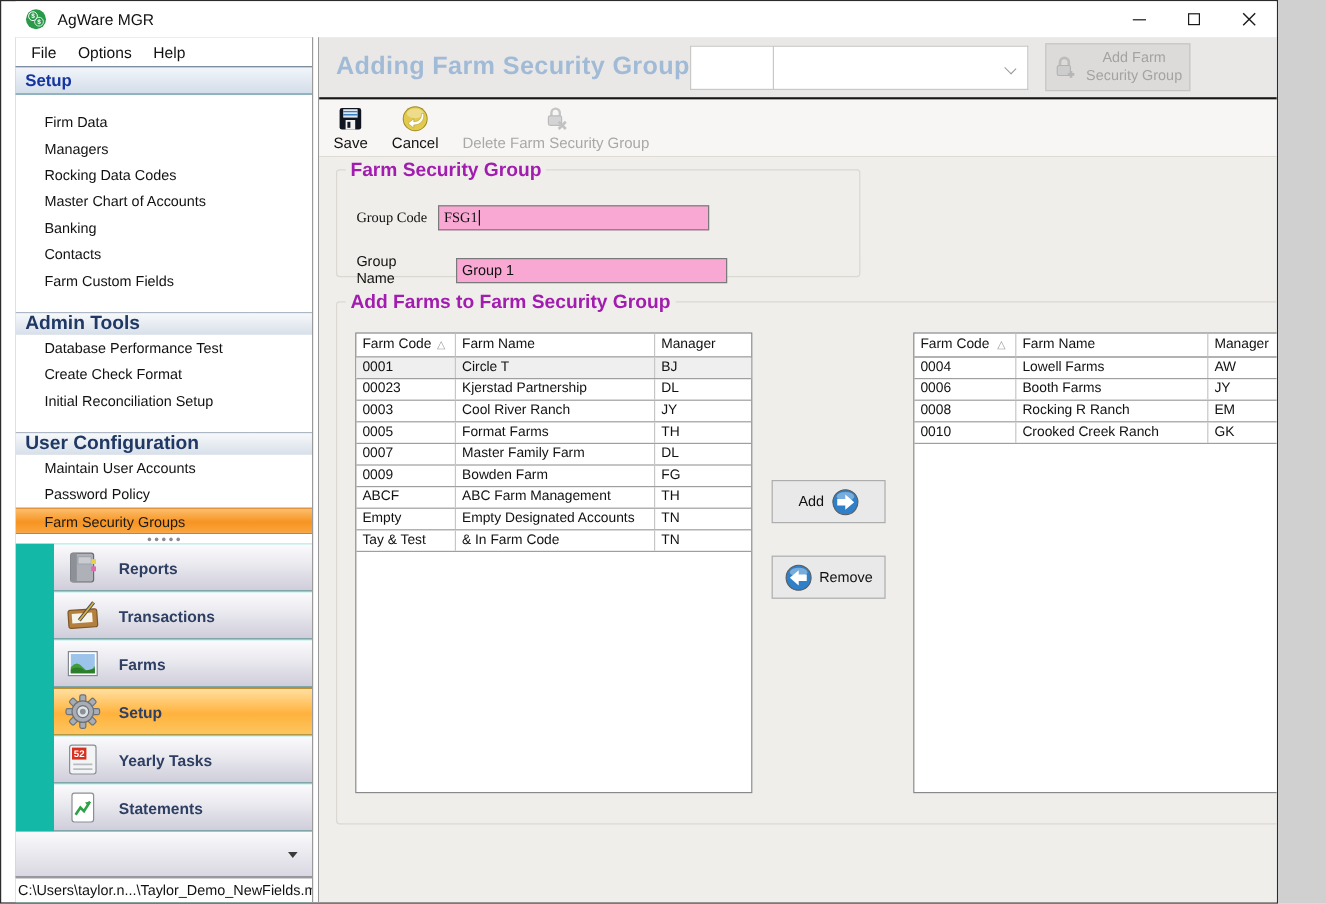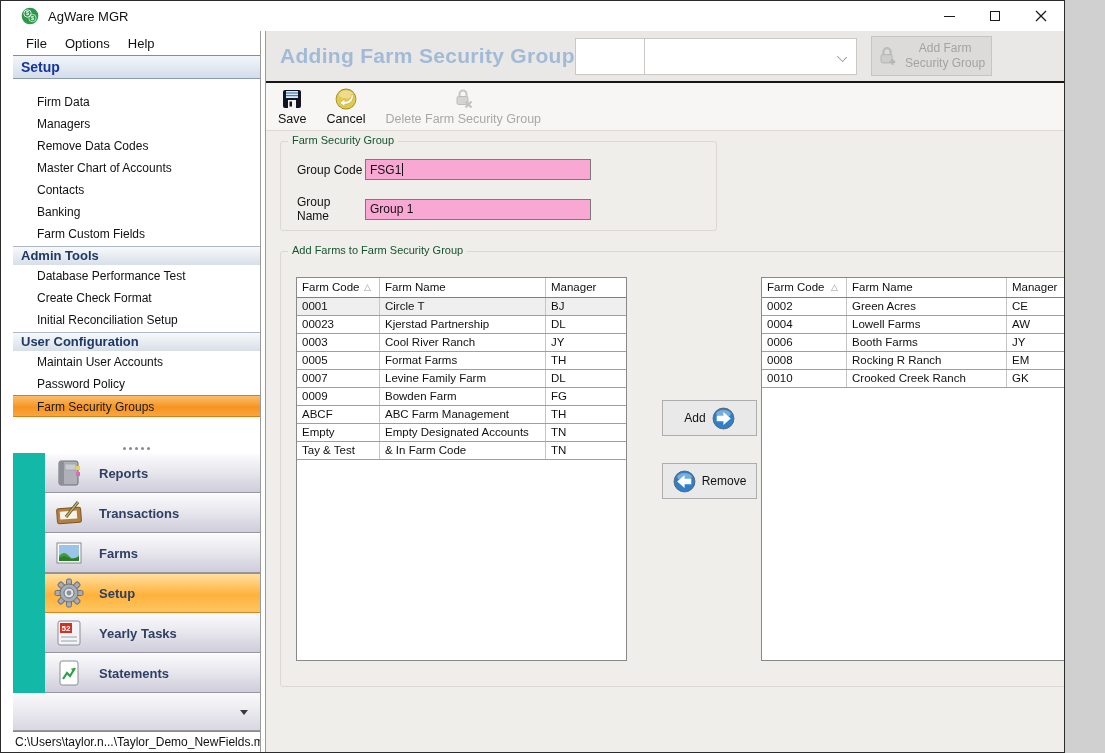--- a/index.html
+++ b/index.html
@@ -26,21 +26,21 @@
   .menubar { height:24px; display:flex; align-items:center; padding-left:4px; background:#fff; flex:0 0 auto; }
   .menu-item { font-size:13px; color:#111; padding:2px 9px; }
   .panel-header { height:24px; flex:0 0 auto; background:linear-gradient(180deg,#f2f6fb 0%,#d3dde9 100%);
                   border-top:1px solid #7e8ea0; border-bottom:1px solid #8a9ab0;
                   display:flex; align-items:center; padding-left:8px; }
   .panel-header span { font-size:14px; font-weight:bold; color:#1536a0; }
   .nav-scroll { flex:1; background:#fff; display:flex; flex-direction:column; padding-top:12px; overflow:hidden; }
   .nav-item { height:22px; line-height:22px; padding-left:24px; font-size:12px; color:#111; white-space:nowrap; }
   .nav-item.selected { background:linear-gradient(180deg,#fcbe6d 0%,#f79422 55%,#f9a53e 100%);
                        border-top:1px solid #db7c14; border-bottom:1px solid #db7c14; color:#1a1a1a; }
-  .section-header { height:19px; line-height:18px; margin-top:1px; padding-left:8px; font-size:13px; font-weight:bold; color:#1f3864;
+  .section-header { height:19px; line-height:18px; margin-top:15px; padding-left:8px; font-size:16px; font-weight:bold; color:#1f3864;
                     background:linear-gradient(180deg,#f7f9fb 0%,#d7dfe8 100%); border-top:1px solid #aeb8c4; }
   .splitter { margin-top:auto; height:9px; display:flex; align-items:center; justify-content:center; }
   .dots { width:3px; height:3px; background:#8a8a96; border-radius:50%;
           box-shadow:6px 0 0 #8a8a96, 12px 0 0 #8a8a96, 18px 0 0 #8a8a96, 24px 0 0 #8a8a96; margin-right:24px; }
 
   .nav-buttons { flex:0 0 auto; }
   .nav-btn { height:40px; display:flex; align-items:center;
              background:linear-gradient(180deg,#fbfbfd 0%,#e8e8ee 45%,#cfcdda 100%);
              border-bottom:1px solid #97959f; border-top:1px solid #ffffff;margin-left:32px; }
   .nav-btn.selected { background:linear-gradient(180deg,#ffe0a0 0%,#ffb23c 55%,#fdc661 100%);
@@ -74,21 +74,21 @@
              display:flex; align-items:center; padding-left:12px; gap:20px; }
   .tool-item { display:flex; flex-direction:column; align-items:center; gap:1px; }
   .tool-item svg { width:24px; height:24px; }
   .tool-item span { font-size:12.5px; color:#111; }
   .tool-item.disabled span { color:#a8a8a8; }
 
   
   .content { flex:1; background:#f0eeeb; position:relative; overflow:hidden; }
   .groupbox { position:absolute; border:1px solid #dbd8d1; border-radius:3px; }
   .gb-title { position:absolute; top:-8px; left:7px; background:#f0eeeb; padding:0 4px;
-              font-size:11px; font-weight:normal; color:#14532d; white-space:nowrap; }
+              font-size:16px; font-weight:bold; color:#a21caf; white-space:nowrap; }
   .gb-fsg { left:14px; top:10px; width:437px; height:90px; }
   .gb-farms { left:14px; top:120px; width:822px; height:436px; }
 
   .field-row { position:absolute; left:16px; display:flex; align-items:center; }
   .field-label { width:68px; font-size:12px; color:#111; }
   .textbox { width:226px; height:21px; background:#f9a8d4; border:1px solid #7a7a7a;
              font-size:12px; color:#111; display:flex; align-items:center; padding-left:4px; }
   .caret { display:inline-block; width:1px; height:13px; background:#111; margin-left:1px; }
 
   
@@ -99,21 +99,21 @@
   .lb-right .tr, .lb-right .thead { grid-template-columns:85px 160px 1fr; }
   .thead { height:20px; border-bottom:1px solid #808080; }
   .th { font-size:11.5px; color:#111; padding:3px 0 0 5px; border-right:1px solid #c6c6c6; position:relative; white-space:nowrap; }
   .th:last-child { border-right:none; }
   .sort-glyph { position:absolute; right:8px; top:4px; font-size:9px; color:#9a9a9a; }
   .tr { height:18px; border-bottom:1px solid #9f9f9f; }
   .td { font-size:11.5px; color:#111; padding:2px 0 0 5px; border-right:1px solid #c6c6c6; white-space:nowrap; overflow:hidden; }
   .td:last-child { border-right:none; }
   .tr.current { background:#efefef; }
 
-  .xfer-btn { position:absolute; left:381px; width:95px; height:36px; background:#e9e9e9; border:1px solid #adadad;
+  .xfer-btn { position:absolute; left:362px; width:95px; height:36px; background:#e9e9e9; border:1px solid #adadad;
               display:flex; align-items:center; justify-content:center; gap:6px; }
   .xfer-btn svg { width:23px; height:23px; }
   .xfer-btn span { font-size:12px; color:#111; }
   .btn-add { top:148px; }
   .btn-remove { top:211px; }
 </style>
 </head>
 <body>
 
 <div class="window">
@@ -152,24 +152,24 @@
         <span class="menu-item">Help</span>
       </div>
 
       <div class="panel-header">
         <span>Setup</span>
       </div>
 
       <div class="nav-scroll">
         <div class="nav-item">Firm Data</div>
         <div class="nav-item">Managers</div>
-        <div class="nav-item">Remove Data Codes</div>
+        <div class="nav-item">Rocking Data Codes</div>
         <div class="nav-item">Master Chart of Accounts</div>
+        <div class="nav-item">Banking</div>
         <div class="nav-item">Contacts</div>
-        <div class="nav-item">Banking</div>
         <div class="nav-item">Farm Custom Fields</div>
 
         <div class="section-header">Admin Tools</div>
         <div class="nav-item">Database Performance Test</div>
         <div class="nav-item">Create Check Format</div>
         <div class="nav-item">Initial Reconciliation Setup</div>
 
         <div class="section-header">User Configuration</div>
         <div class="nav-item">Maintain User Accounts</div>
         <div class="nav-item">Password Policy</div>
@@ -305,28 +305,28 @@
             <path d="M14.5 14.5 l6 6 M20.5 14.5 l-6 6" stroke="#c2c2c2" stroke-width="2.2"></path>
           </svg>
           <span>Delete Farm Security Group</span>
         </div>
       </div>
 
       <div class="content">
 
         <div class="groupbox gb-fsg">
           <span class="gb-title">Farm Security Group</span>
-          <div class="field-row" style="top:17px;">
+          <div class="field-row" style="top:29px;font-family:Liberation Serif, serif;">
             <span class="field-label">Group Code</span>
             <div class="textbox">
               <span>FSG1</span>
                 <span class="caret"></span>
             </div>
           </div>
-          <div class="field-row" style="top:53px;">
+          <div class="field-row" style="top:69px;gap:15px;">
             <span class="field-label">Group Name</span>
             <div class="textbox">
               <span>Group 1</span>
             </div>
           </div>
         </div>
 
         <div class="groupbox gb-farms">
           <span class="gb-title">Add Farms to Farm Security Group</span>
 
@@ -354,21 +354,21 @@
               <div class="td">Cool River Ranch</div>
               <div class="td">JY</div>
             </div>
             <div class="tr">
               <div class="td">0005</div>
               <div class="td">Format Farms</div>
               <div class="td">TH</div>
             </div>
             <div class="tr">
               <div class="td">0007</div>
-              <div class="td">Levine Family Farm</div>
+              <div class="td">Master Family Farm</div>
               <div class="td">DL</div>
             </div>
             <div class="tr">
               <div class="td">0009</div>
               <div class="td">Bowden Farm</div>
               <div class="td">FG</div>
             </div>
             <div class="tr">
               <div class="td">ABCF</div>
               <div class="td">ABC Farm Management</div>
@@ -406,25 +406,20 @@
           <div class="listbox lb-right">
             <div class="thead">
               <div class="th">
                 <span>Farm Code</span>
                 <span class="sort-glyph">△</span>
               </div>
               <div class="th"><span>Farm Name</span></div>
               <div class="th"><span>Manager</span></div>
             </div>
             <div class="tr">
-              <div class="td">0002</div>
-              <div class="td">Green Acres</div>
-              <div class="td">CE</div>
-            </div>
-            <div class="tr">
               <div class="td">0004</div>
               <div class="td">Lowell Farms</div>
               <div class="td">AW</div>
             </div>
             <div class="tr">
               <div class="td">0006</div>
               <div class="td">Booth Farms</div>
               <div class="td">JY</div>
             </div>
             <div class="tr">

